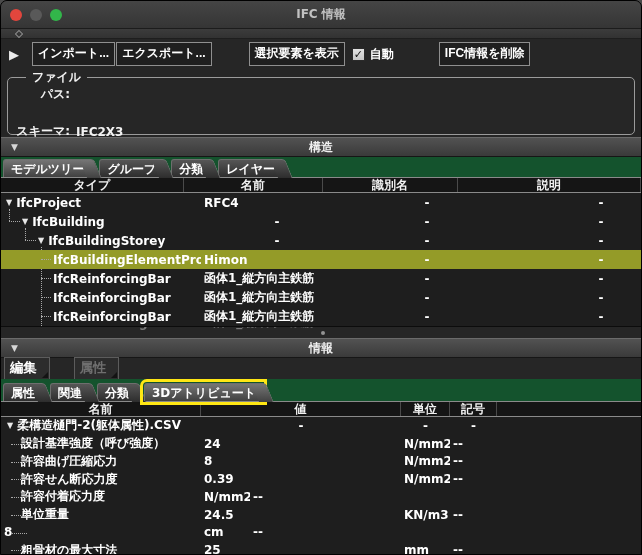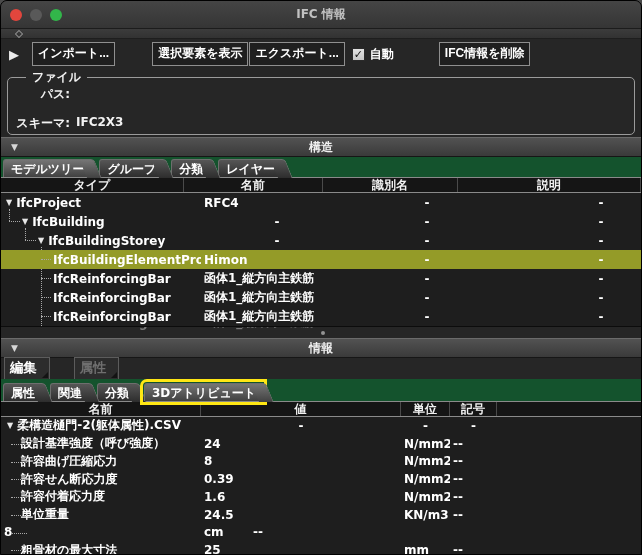--- a/index.html
+++ b/index.html
@@ -32,21 +32,21 @@
     color:#161616;font-size:11px;font-weight:700;line-height:12px;text-align:center;}
   .checklabel{margin-left:5px;font-weight:600;}
   .tbtn.del{margin-left:45px;}
   
   .filewrap{height:68px;background:#262626;padding:2px 6px 0 6px;position:relative;}
   .groupbox{position:relative;border:1px solid #9b9b9b;border-radius:5px;height:58px;margin-top:6px;}
   .legend{position:absolute;top:-9px;left:18px;background:#262626;padding:0 6px;font-weight:600;color:#f2f2f2;}
   .fieldrow{display:flex;margin-top:8px;}
   .fieldrow .flabel{width:62px;text-align:right;font-weight:600;color:#f2f2f2;}
   .fieldrow .fvalue{margin-left:6px;font-weight:600;color:#f2f2f2;}
-  .fieldrow.schema{margin-top:12px;}
+  .fieldrow.schema{margin-top:20px;align-items:center;}
   .fieldrow.schema .flabel{width:62px;}
   
   .sectionbar{height:20px;background:linear-gradient(#525252,#3a3a3a);border-top:1px solid #6b6b6b;
     border-bottom:1px solid #161616;position:relative;display:flex;align-items:center;}
   .sectionbar .collapse-icon{color:#d6d6d6;font-size:9px;margin-left:10px;}
   .sectionbar .stitle{position:absolute;left:0;right:0;text-align:center;font-weight:700;color:#f0f0f0;}
   
   .tabsrow{height:20px;background:#14532d;display:flex;align-items:flex-end;padding-left:2px;position:relative;}
   .tab{position:relative;height:18px;padding:1px 6px 0 7px;margin-right:8px;font-weight:700;color:#fff;
     background:linear-gradient(#565656,#2d2d2d);border:1px solid #6e6e6e;border-bottom:none;
@@ -113,22 +113,22 @@
     <div class="wtitle">IFC 情報</div>
   </div>
 
   <div class="handlestrip">
     <span class="diamond-icon"></span>
   </div>
 
   <div class="toolbar">
     <span class="play-icon">▶</span>
     <button class="tbtn imp">インポート...</button>
+    <button class="tbtn exp">エクスポート...</button>
     <button class="tbtn sel">選択要素を表示</button>
-    <button class="tbtn exp">エクスポート...</button>
     <span class="checkwrap">
       <span class="checkbox">✓</span>
       <span class="checklabel">自動</span>
     </span>
     <button class="tbtn del">IFC情報を削除</button>
   </div>
 
   <div class="filewrap">
     <div class="groupbox">
       <div class="legend">ファイル</div>
@@ -302,21 +302,20 @@
       <div class="cell i-sym isym2">--</div>
     </div>
     <div class="irow istub">
       <div class="cell i-name iname">許容せん断応力度</div>
       <div class="cell i-val ival">0.39</div>
       <div class="cell i-unit iunit2">N/mm2</div>
       <div class="cell i-sym isym2">--</div>
     </div>
     <div class="irow istub">
       <div class="cell i-name iname">許容付着応力度</div>
-      <div class="cell i-val ival">1.6</div>
       <div class="cell i-unit iunit2">N/mm2</div>
       <div class="cell i-sym isym2">--</div>
     </div>
     <div class="irow istub">
       <div class="cell i-name iname">単位重量</div>
       <div class="cell i-val ival">24.5</div>
       <div class="cell i-unit iunit2">KN/m3</div>
       <div class="cell i-sym isym2">--</div>
     </div>
     <div class="irow istub">

